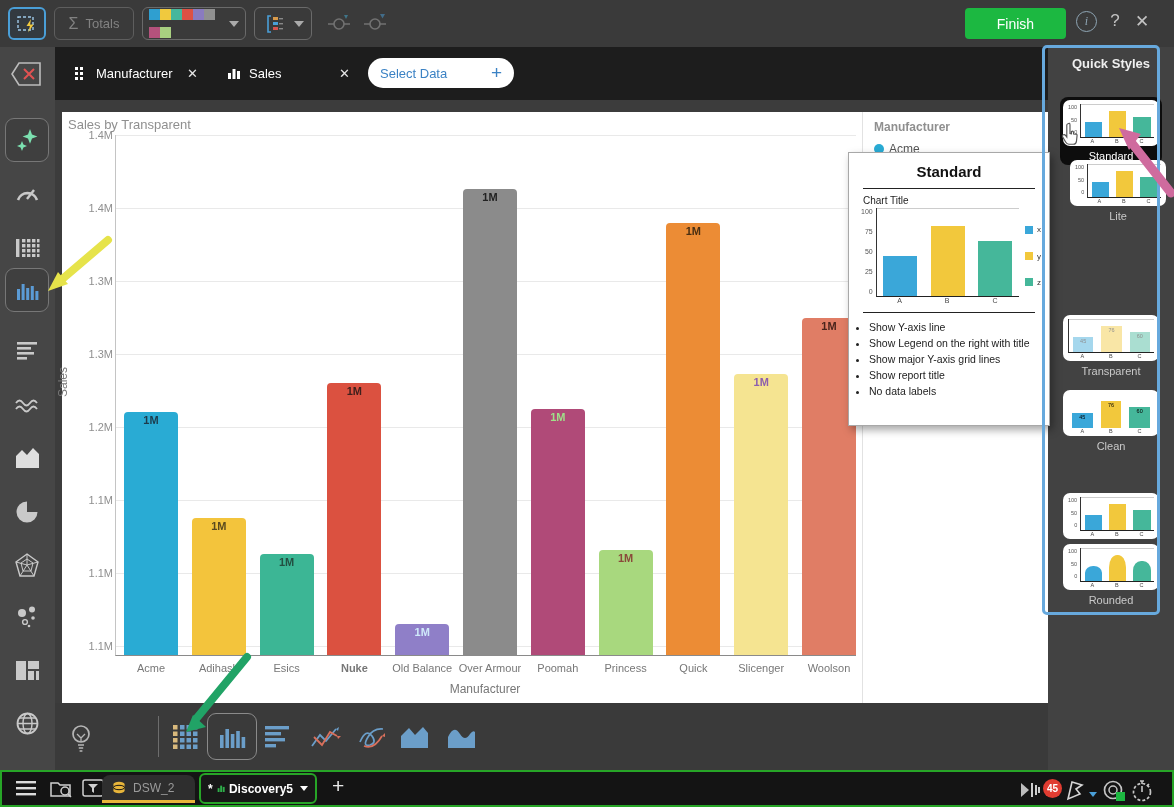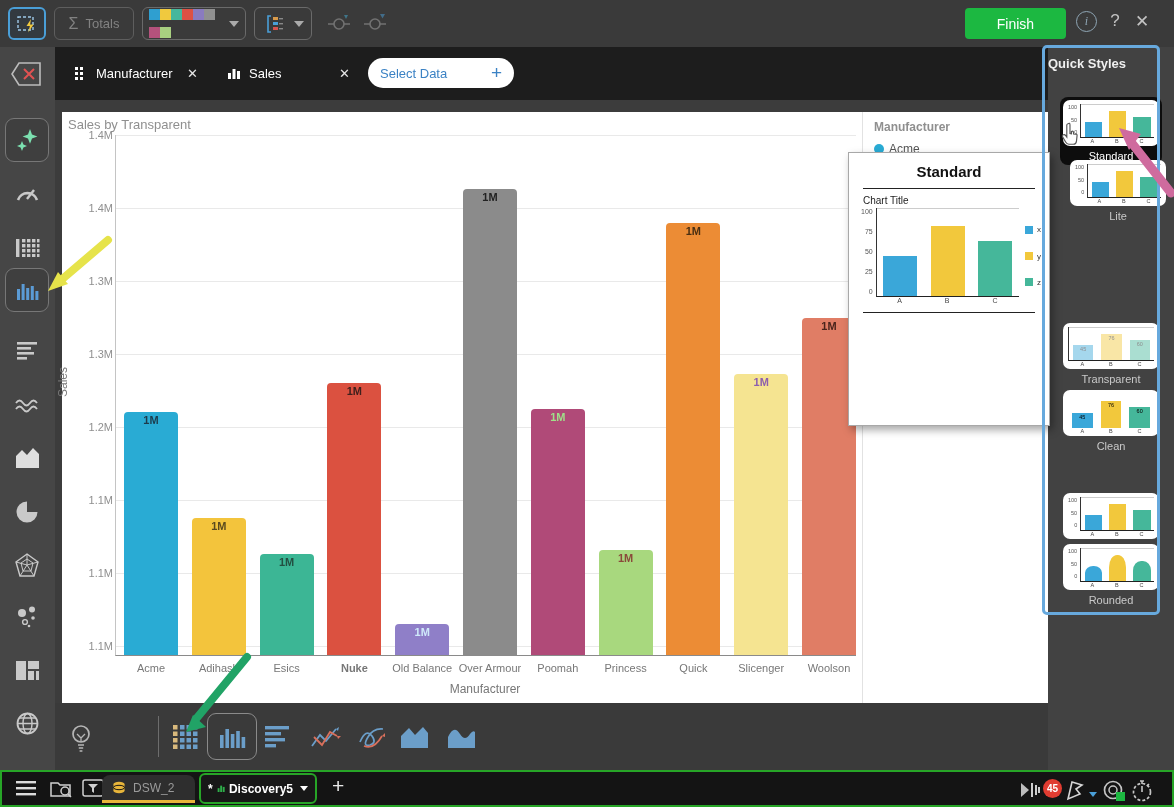--- a/index.html
+++ b/index.html
@@ -63,21 +63,21 @@
   .mini-plot{flex:1;display:flex;align-items:flex-end;justify-content:space-around;position:relative;}
   .mini-plot.axised{border-left:1px solid #333;border-bottom:1.5px solid #222;}
   .mini-topline{position:absolute;top:0;left:0;width:100%;height:1px;background:#ccc;}
   .mini-bar{width:24%;position:relative;}
   .mini-val{position:absolute;top:1px;width:100%;text-align:center;}
   .mini-cats{display:flex;justify-content:space-around;color:#444;}
   .mini-leg{display:flex;flex-direction:column;justify-content:space-evenly;padding-left:6px;}
   .mini-leg-row{display:flex;align-items:center;gap:4px;color:#333;}
   
   .qpanel{position:absolute;left:1048px;top:47px;width:126px;height:723px;background:#424242;z-index:10;}
-  .qtitle{text-align:left;font-size:13px;font-weight:bold;color:#efefef;padding-top:9px;}
+  .qtitle{text-align:center;font-size:13px;font-weight:bold;color:#efefef;padding-top:9px;}
   .qitem{position:absolute;left:15px;width:96px;text-align:center;}
   .qcard{background:#fff;border-radius:7px;padding:4px 5px 2px 5px;box-sizing:border-box;height:46px;}
   .qlabel{font-size:11px;color:#c9c9c9;margin-top:4px;}
   .qsel{background:#0d0d0d;border-radius:8px;padding:3px;margin:-3px;}
   .qsel .qlabel{color:#fff;}
   .qframe{position:absolute;left:1042px;top:45px;width:118px;height:570px;border:3px solid #67a9dd;border-radius:5px;z-index:60;pointer-events:none;box-sizing:border-box;}
   
   .btoolbar{position:absolute;left:55px;top:703px;width:993px;height:67px;background:#3a3a3a;}
   .bt-ico{position:absolute;top:19px;width:30px;height:30px;}
   .bt-box{position:absolute;left:152px;top:10px;width:50px;height:47px;border:1.5px solid #8a8a8a;border-radius:9px;box-sizing:border-box;}
@@ -406,20 +406,27 @@
             <span style="width: 8px; height: 8px; display: inline-block; background: rgb(242, 200, 60);"></span>
             <span>y</span>
           </div>
           <div class="mini-leg-row">
             <span style="width: 8px; height: 8px; display: inline-block; background: rgb(69, 183, 154);"></span>
             <span>z</span>
           </div>
         </div>
       </div>
     <hr class="tt-hr">
+    <ul class="tt-bullets">
+      <li>Show Y-axis line</li>
+      <li>Show Legend on the right with title</li>
+      <li>Show major Y-axis grid lines</li>
+      <li>Show report title</li>
+      <li>No data labels</li>
+    </ul>
   </div>
 
   <div class="qpanel" id="qpanel">
     <div class="qtitle">Quick Styles</div>
   <div class="qitem" style="top: 53px;">
         <div class="qsel">
           <div class="qcard">
             <div class="mini" style="height: 100%;">
               <div class="mini-ax" style="font-size: 5.5px;">
                 <div>100</div>
@@ -462,21 +469,21 @@
               <div class="mini-cats" style="font-size: 5.5px;">
                 <div>A</div>
                 <div>B</div>
                 <div>C</div>
               </div>
             </div>
           </div>
         </div>
         <div class="qlabel">Lite</div>
       </div>
-      <div class="qitem" style="top: 276px;">
+      <div class="qitem" style="top: 268px;">
         <div class="qcard">
           <div class="mini" style="height: 100%;">
             <div class="mini-body">
               <div class="mini-plot axised">
                 <div class="mini-topline"></div>
                 <div class="mini-bar" style="height: 45%; background: rgb(58, 167, 217); opacity: 0.45;">
                   <div class="mini-val" style="font-size: 5.5px;">45</div>
                 </div>
                 <div class="mini-bar" style="height: 80%; background: rgb(242, 200, 60); opacity: 0.45;">
                   <div class="mini-val" style="font-size: 5.5px;">76</div>

